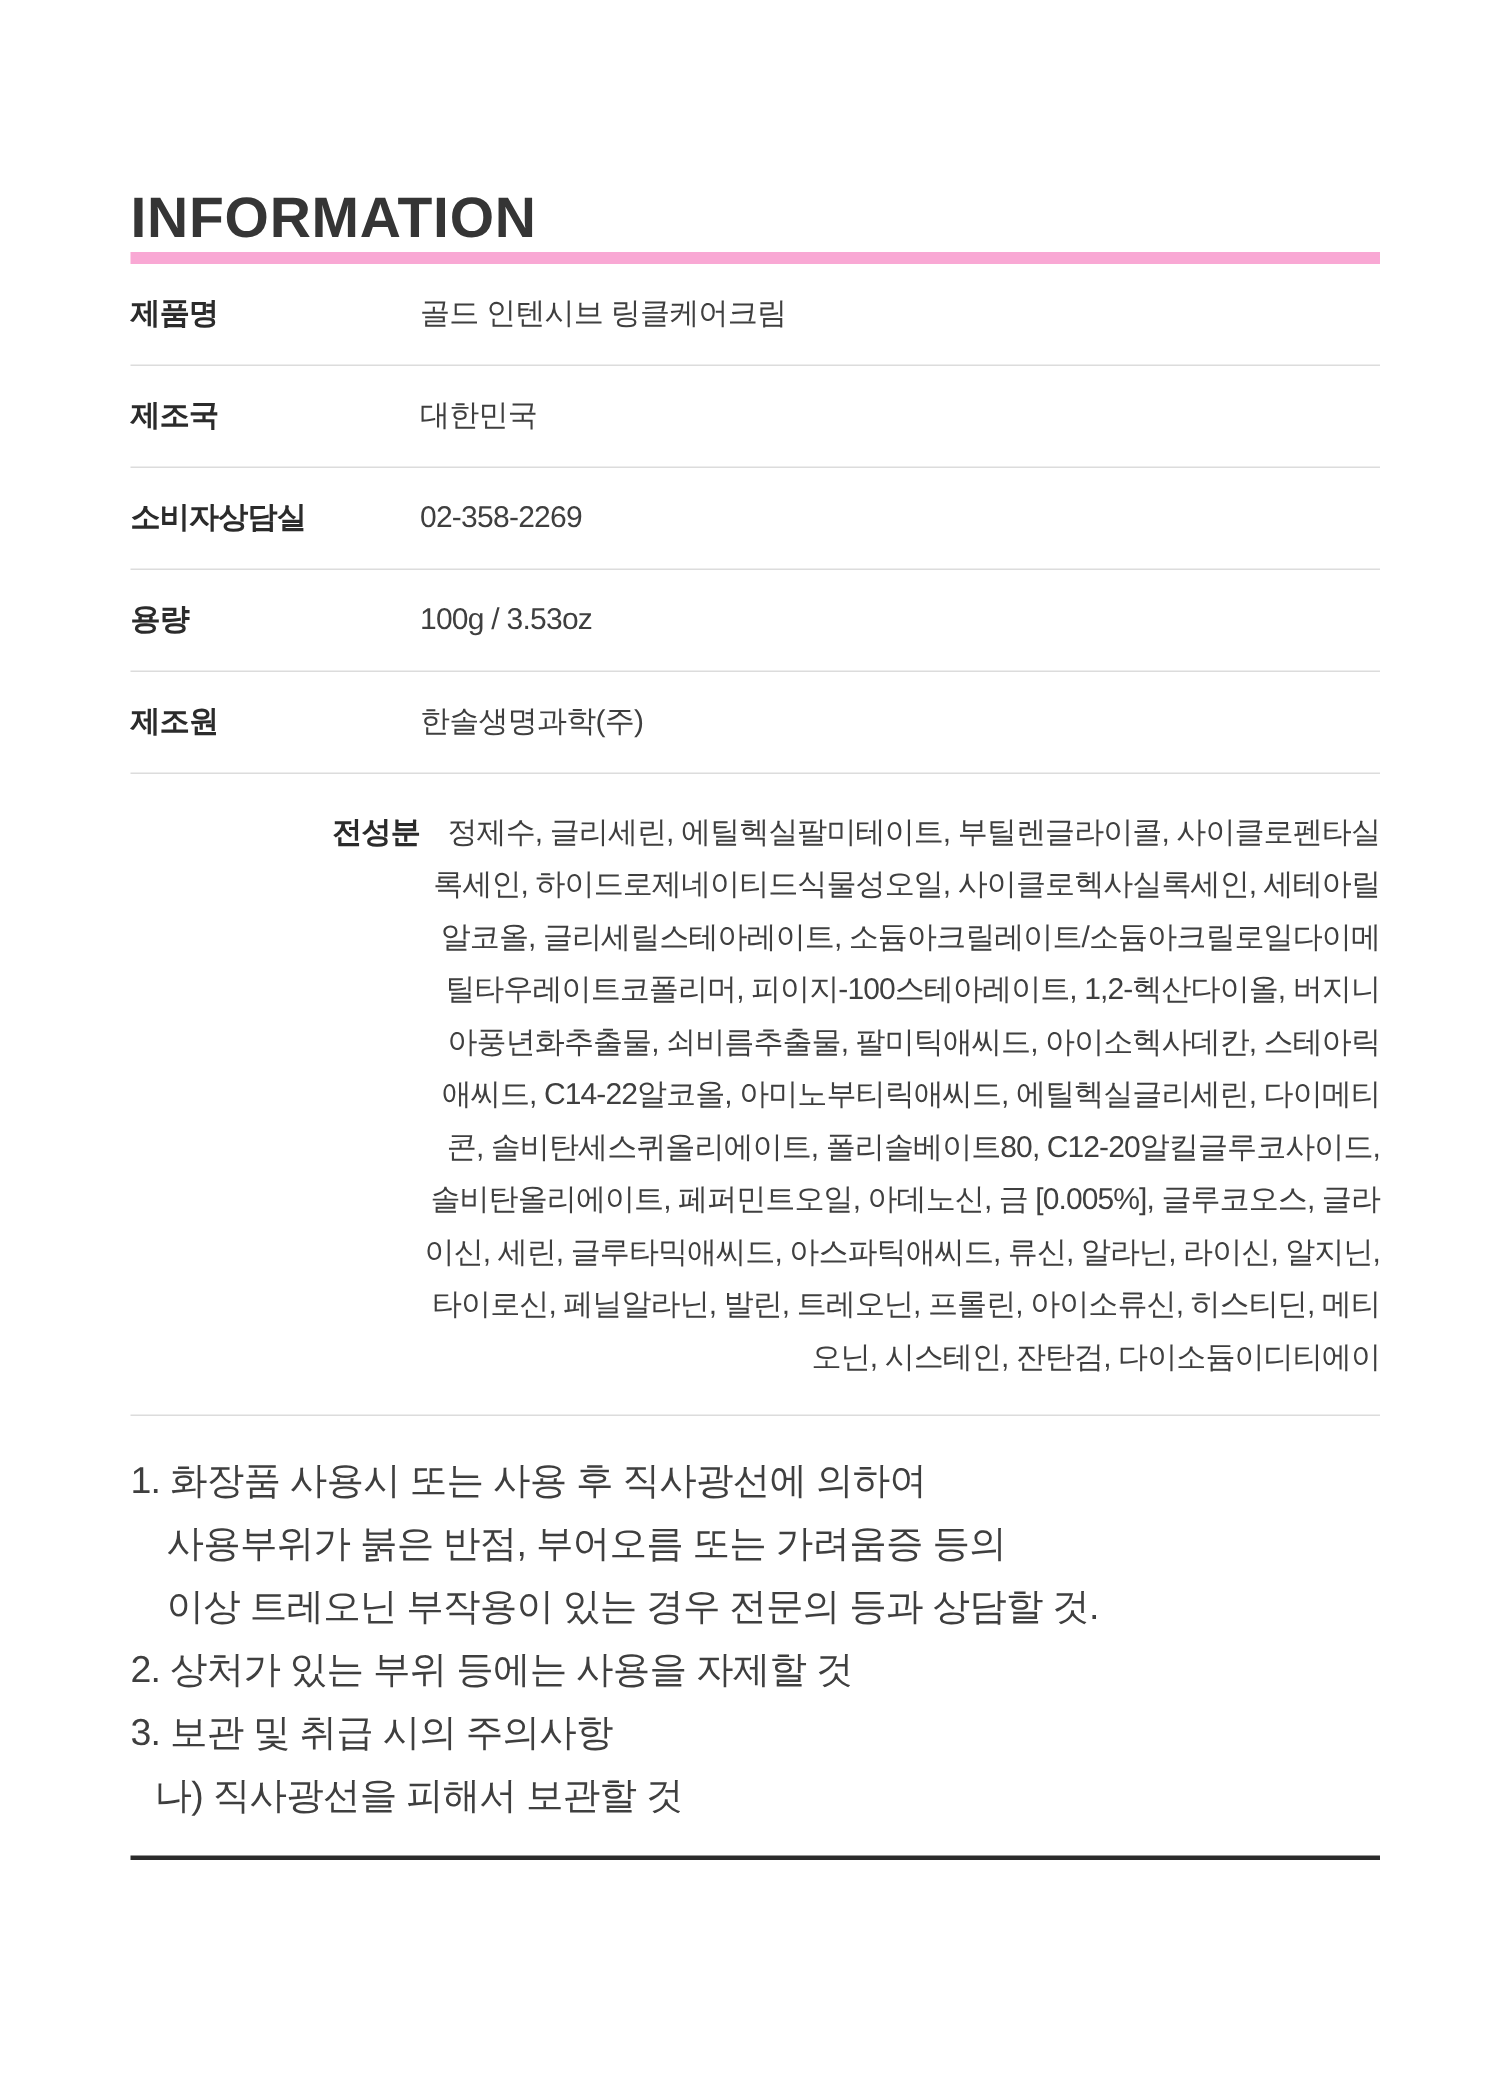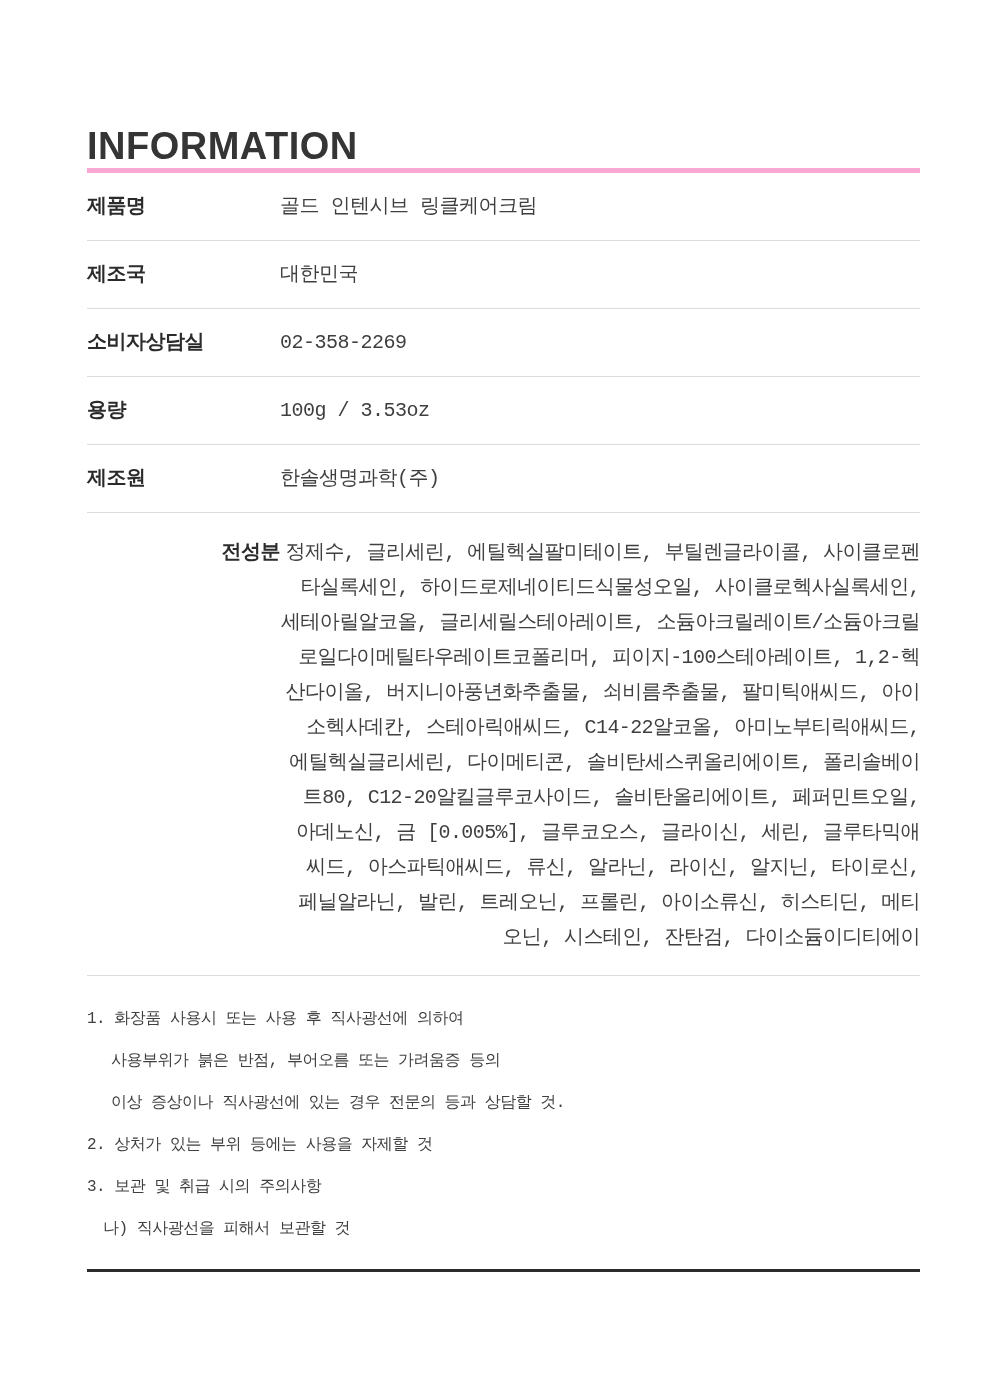--- a/index.html
+++ b/index.html
@@ -19,23 +19,22 @@
   .page-title {
     margin-top: 124px;
     font-size: 38px;
     line-height: 44px;
     font-weight: 700;
     letter-spacing: 0.5px;
     color: #353535;
   }
   .info-table {
     width: 100%;
-    border-top: 5px solid #f9a8d4;
+    border-top: 8px solid #f9a8d4;
     border-bottom: 3px solid #2b2b2b;
-    font-family: Liberation Mono, monospace;
   }
   .row {
     display: flex;
     align-items: flex-start;
     border-bottom: 1px solid #dcdcdc;
     padding: 23px 0;
   }
   .row.row-last {
     border-bottom: none;
   }
@@ -69,21 +68,21 @@
     letter-spacing: -0.6px;
   }
   
   .row-precautions {
     padding: 22px 0 19px 0;
   }
   .row-precautions .label {
     line-height: 42px;
   }
   .p-line {
-    font-size: 16px;
+    font-size: 25px;
     line-height: 42px;
     color: #3f3f3f;
     letter-spacing: -0.5px;
     white-space: nowrap;
   }
   .p-line.indent-1 { padding-left: 24px; }
   .p-line.indent-2 { padding-left: 16px; }
 </style>
 </head>
 <body>
@@ -121,21 +120,21 @@
 
     <div class="row row-ingredients">
       <div class="label">전성분</div>
       <div class="value">정제수, 글리세린, 에틸헥실팔미테이트, 부틸렌글라이콜, 사이클로펜타실록세인, 하이드로제네이티드식물성오일, 사이클로헥사실록세인, 세테아릴알코올, 글리세릴스테아레이트, 소듐아크릴레이트/소듐아크릴로일다이메틸타우레이트코폴리머, 피이지-100스테아레이트, 1,2-헥산다이올, 버지니아풍년화추출물, 쇠비름추출물, 팔미틱애씨드, 아이소헥사데칸, 스테아릭애씨드, C14-22알코올, 아미노부티릭애씨드, 에틸헥실글리세린, 다이메티콘, 솔비탄세스퀴올리에이트, 폴리솔베이트80, C12-20알킬글루코사이드, 솔비탄올리에이트, 페퍼민트오일, 아데노신, 금 [0.005%], 글루코오스, 글라이신, 세린, 글루타믹애씨드, 아스파틱애씨드, 류신, 알라닌, 라이신, 알지닌, 타이로신, 페닐알라닌, 발린, 트레오닌, 프롤린, 아이소류신, 히스티딘, 메티오닌, 시스테인, 잔탄검, 다이소듐이디티에이</div>
     </div>
 
     <div class="row row-precautions row-last">
       <div class="value">
         <div class="p-line">1. 화장품 사용시 또는 사용 후 직사광선에 의하여</div>
         <div class="p-line indent-1">사용부위가 붉은 반점, 부어오름 또는 가려움증 등의</div>
-        <div class="p-line indent-1">이상 증상이나 직사광선에 있는 경우 전문의 등과 상담할 것.</div>
+        <div class="p-line indent-1">이상 트레오닌 부작용이 있는 경우 전문의 등과 상담할 것.</div>
         <div class="p-line">2. 상처가 있는 부위 등에는 사용을 자제할 것</div>
         <div class="p-line">3. 보관 및 취급 시의 주의사항</div>
         <div class="p-line indent-2">나) 직사광선을 피해서 보관할 것</div>
       </div>
     </div>
 
   </div>
 </div>
 
 </body></html>

